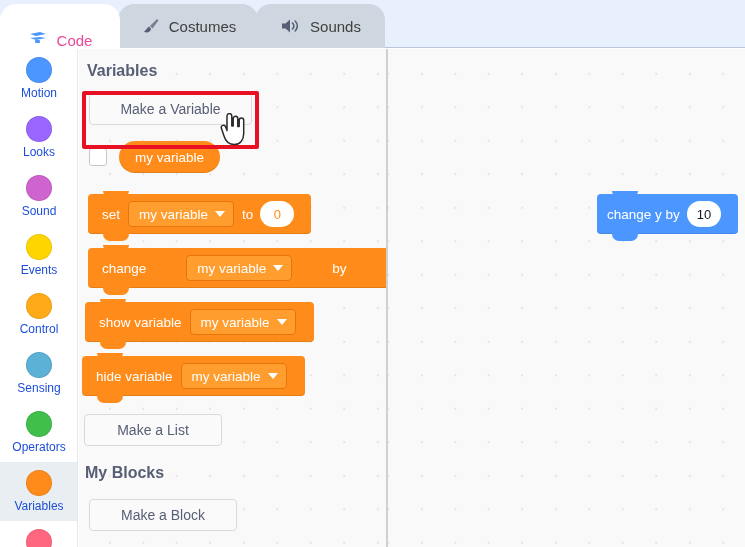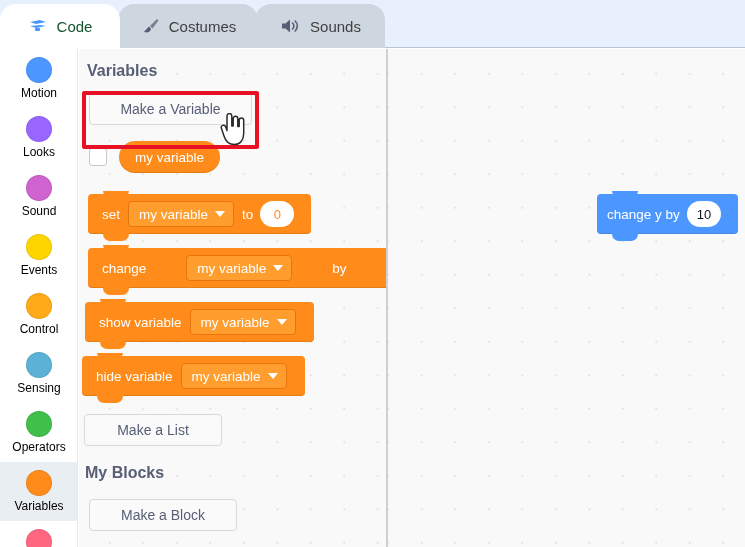--- a/index.html
+++ b/index.html
@@ -38,23 +38,24 @@
     font-size: 15px;
     color: #404040;
     cursor: pointer;
     user-select: none;
   }
   .tab.inactive {
     background: #ced6e0;
   }
   .tab.active {
     background: #ffffff;
-    color: #14532d;
+    color: #ec4899;
     z-index: 5;
     height: 45px;
+    align-items: flex-end;
   }
   #tab-code   { left: 0px;   width: 120px; }
   #tab-cost   { left: 118px; width: 140px; }
   #tab-sound  { left: 255px; width: 130px; }
 
   .tab-icon { display: inline-flex; align-items: center; }
 
   
   .catbar {
     position: absolute;
@@ -78,21 +79,21 @@
   }
   .cat.selected { background: #e9eef2; }
   .cat-dot {
     width: 26px; height: 26px;
     border-radius: 50%;
     border: 1px solid rgba(0,0,0,0.08);
   }
   .cat-label {
     margin-top: 3px;
     font-size: 12px;
-    color: #000000;
+    color: #1d4ed8;
     line-height: 14px;
   }
 
   
   .palette {
     position: absolute;
     left: 79px; top: 49px;
     width: 307px; height: 498px;
     background: #f9f9f9;
     background-image: radial-gradient(circle, #e4e4e4 1.1px, transparent 1.2px);

